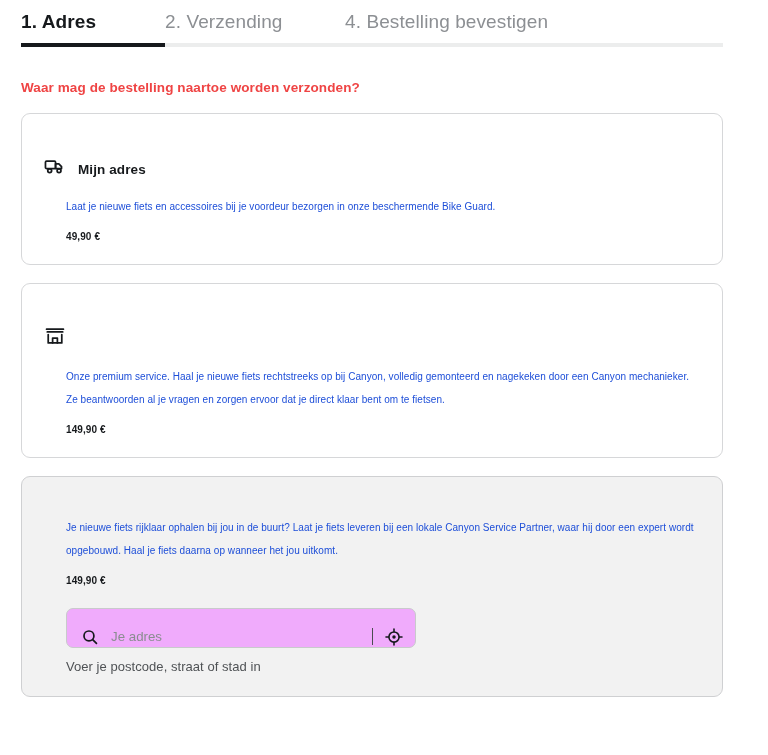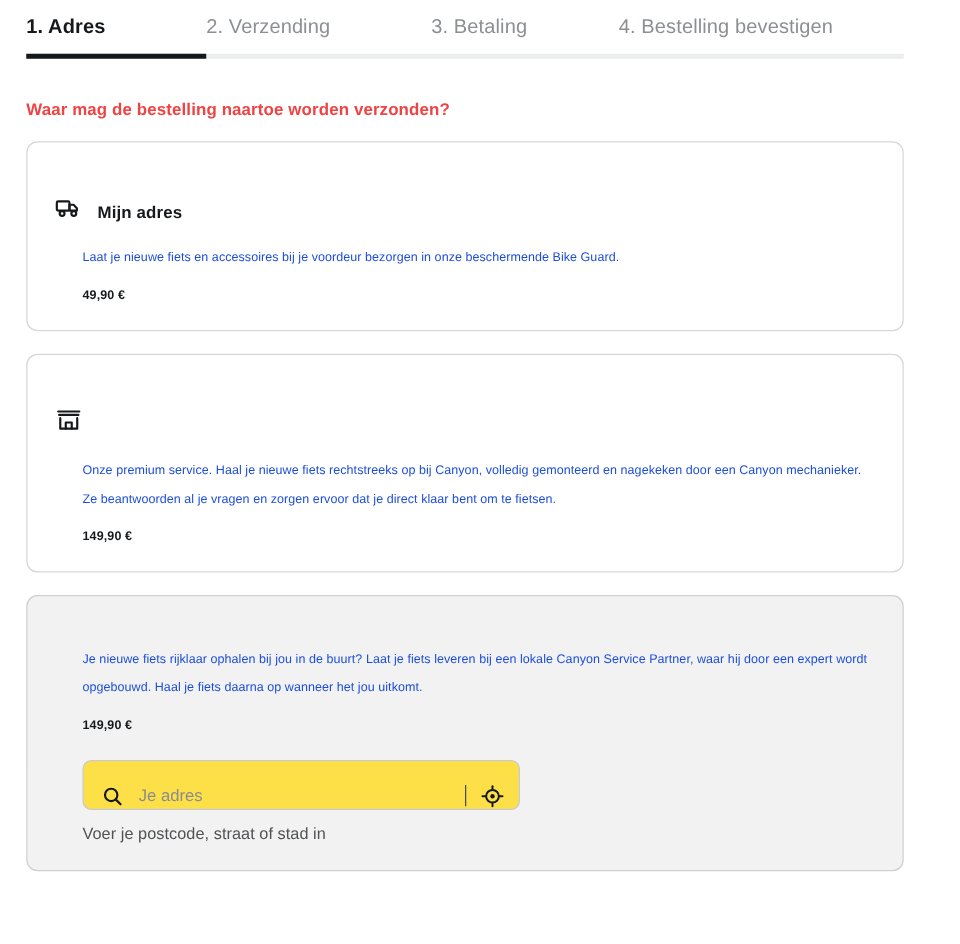--- a/index.html
+++ b/index.html
@@ -29,21 +29,21 @@
     height: 30px;
   }
 
   .tabs-row {
     display: flex;
     align-items: flex-start;
     height: 22px;
   }
 
   .tab {
-    font-size: 16px;
+    font-size: 19px;
     line-height: 18px;
     letter-spacing: 0.1px;
     white-space: nowrap;
     background: none;
     border: none;
     padding: 0;
     text-align: left;
     font-family: "Liberation Sans", sans-serif;
     cursor: pointer;
   }
@@ -158,21 +158,21 @@
     width: 350px;
   }
 
   .search-box {
     position: relative;
     display: flex;
     align-items: center;
     height: 40px;
     border: 1px solid #c9cacc;
     border-radius: 7px;
-    background: #fde047;
+    background: #f0abfc;
     padding: 17px 10px 0 14px;
   }
 
   .search-icon {
     width: 18px;
     height: 18px;
     flex: 0 0 18px;
     color: #16191c;
     display: flex;
     align-items: center;
@@ -224,21 +224,20 @@
 </style>
 </head>
 <body>
 
 <div class="page">
 
   <div class="stepper">
     <div class="tabs-row">
       <button class="tab tab-1">1. Adres</button>
       <button class="tab tab-2">2. Verzending</button>
-      <button class="tab tab-3">3. Betaling</button>
       <button class="tab tab-4">4. Bestelling bevestigen</button>
     </div>
     <div class="tabs-track">
       <div class="tabs-progress"></div>
     </div>
   </div>
 
   <div class="section-heading">Waar mag de bestelling naartoe worden verzonden?</div>
 
   <div class="cards">

